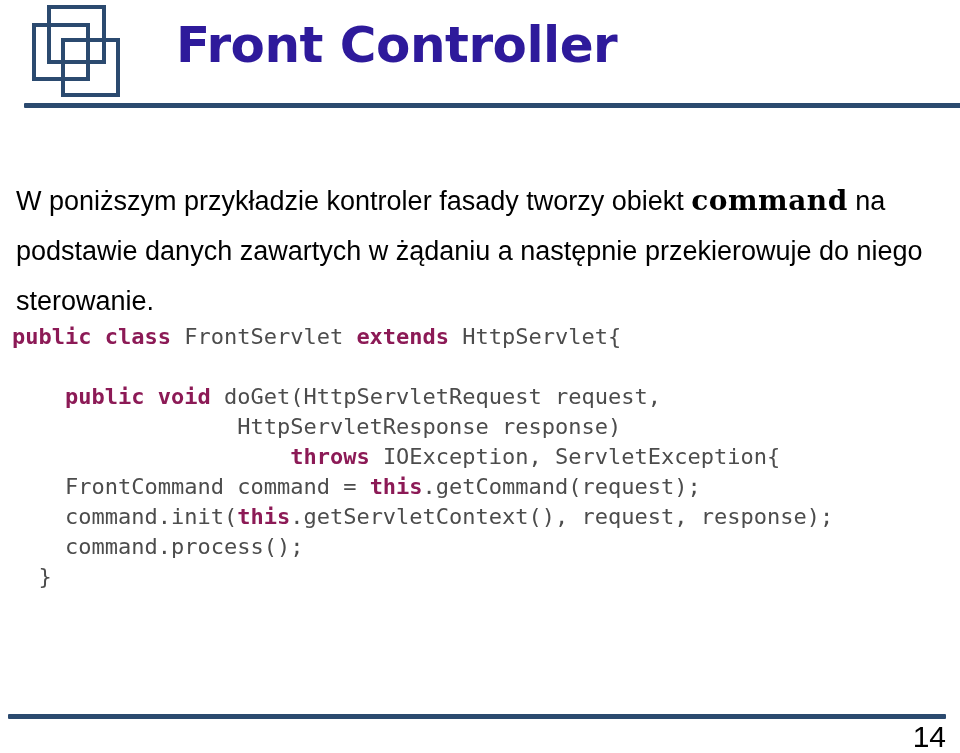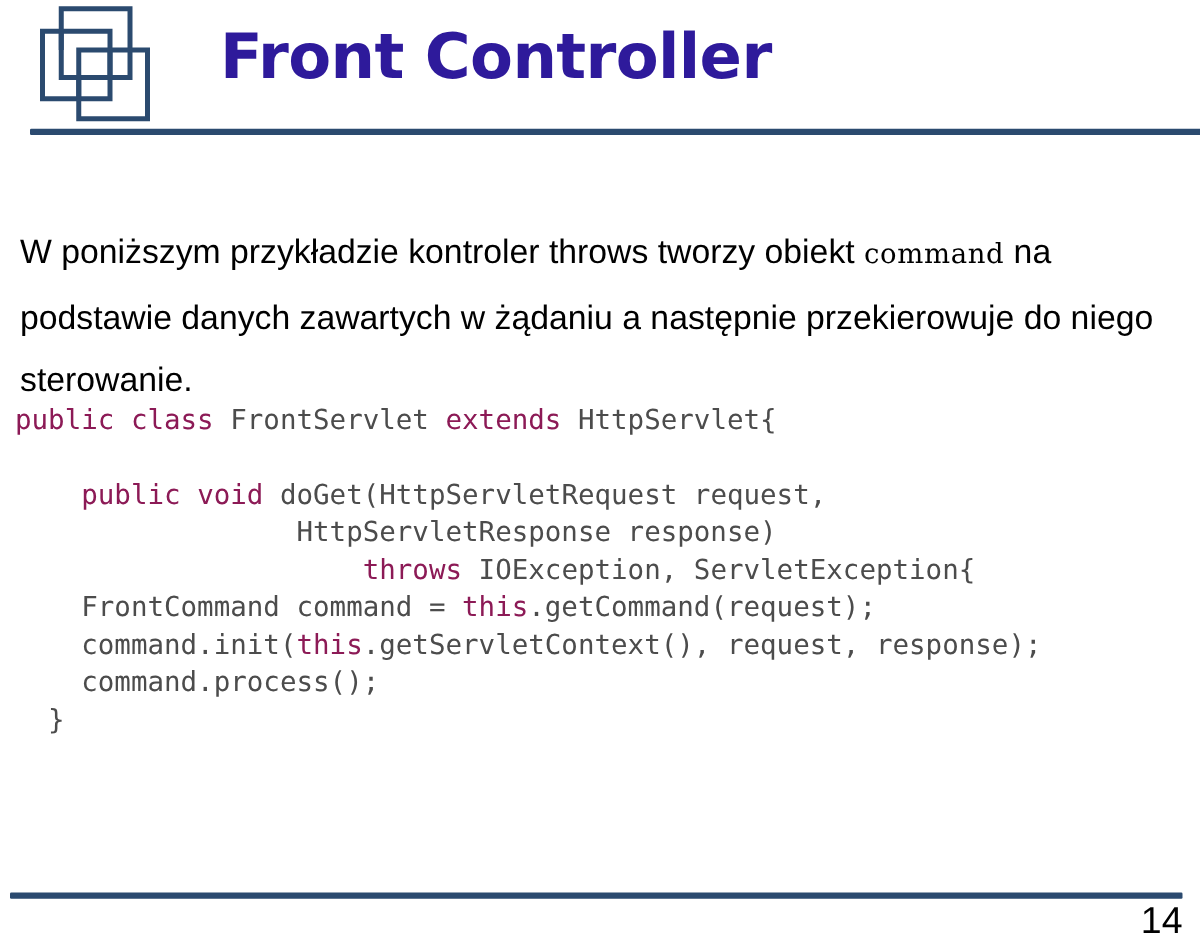--- a/index.html
+++ b/index.html
@@ -61,22 +61,22 @@
     left: 16px;
     top: 176px;
     width: 930px;
     font-family: "Liberation Sans", sans-serif;
     font-size: 27px;
     line-height: 50px;
     color: #000000;
   }
   .lead-paragraph .inline-code {
     font-family: "DejaVu Serif", serif;
-    font-weight: normal;
-    font-size: 22px;
+    font-weight: bold;
+    font-size: 28px;
     letter-spacing: 0.5px;
   }
 
   
   .code-block {
     position: absolute;
     left: 12px;
     top: 322px;
     width: 946px;
     font-family: "DejaVu Sans Mono", monospace;
@@ -84,21 +84,21 @@
     line-height: 30px;
     color: #4C4C4C;
     white-space: pre;
   }
   .code-line {
     display: block;
     white-space: pre;
   }
   .kw {
     color: #8C1A56;
-    font-weight: normal;
+    font-weight: bold;
   }
 
   
   .footer-rule {
     position: absolute;
     left: 8px;
     top: 714px;
     width: 938px;
     height: 5px;
     background: #2B4A6F;
@@ -132,18 +132,18 @@
       <line x1="58" y1="36" x2="58" y2="58" stroke="#2B4A6F" stroke-width="4"></line>
       <line x1="33" y1="58" x2="33" y2="75" stroke="#2B4A6F" stroke-width="4"></line>
     </svg>
   </div>
 
   <div class="slide-title">Front Controller</div>
 
   <div class="header-rule"></div>
 </div>
 
-<div class="lead-paragraph"><span>W poniższym przykładzie kontroler throws tworzy obiekt </span><span class="inline-code">command</span><span> na podstawie danych zawartych w żądaniu a następnie przekierowuje do niego sterowanie.</span></div>
+<div class="lead-paragraph"><span>W poniższym przykładzie kontroler fasady tworzy obiekt </span><span class="inline-code">command</span><span> na podstawie danych zawartych w żądaniu a następnie przekierowuje do niego sterowanie.</span></div>
 
 <div class="code-block" id="code-block"><span class="code-line"><span class="kw" style="color: rgb(140, 26, 86);">public class </span><span>FrontServlet </span><span class="kw" style="color: rgb(140, 26, 86);">extends </span><span>HttpServlet{</span></span><span class="code-line"><span> </span></span><span class="code-line"><span>    </span><span class="kw" style="color: rgb(140, 26, 86);">public void </span><span>doGet(HttpServletRequest request,</span></span><span class="code-line"><span>                 HttpServletResponse response)</span></span><span class="code-line"><span>                     </span><span class="kw" style="color: rgb(140, 26, 86);">throws </span><span>IOException, ServletException{</span></span><span class="code-line"><span>    FrontCommand command = </span><span class="kw" style="color: rgb(140, 26, 86);">this</span><span>.getCommand(request);</span></span><span class="code-line"><span>    command.init(</span><span class="kw" style="color: rgb(140, 26, 86);">this</span><span>.getServletContext(), request, response);</span></span><span class="code-line"><span>    command.process();</span></span><span class="code-line"><span>  }</span></span></div>
 
 <div class="footer-rule"></div>
 <div class="page-number">14</div>
 
 </body></html>

